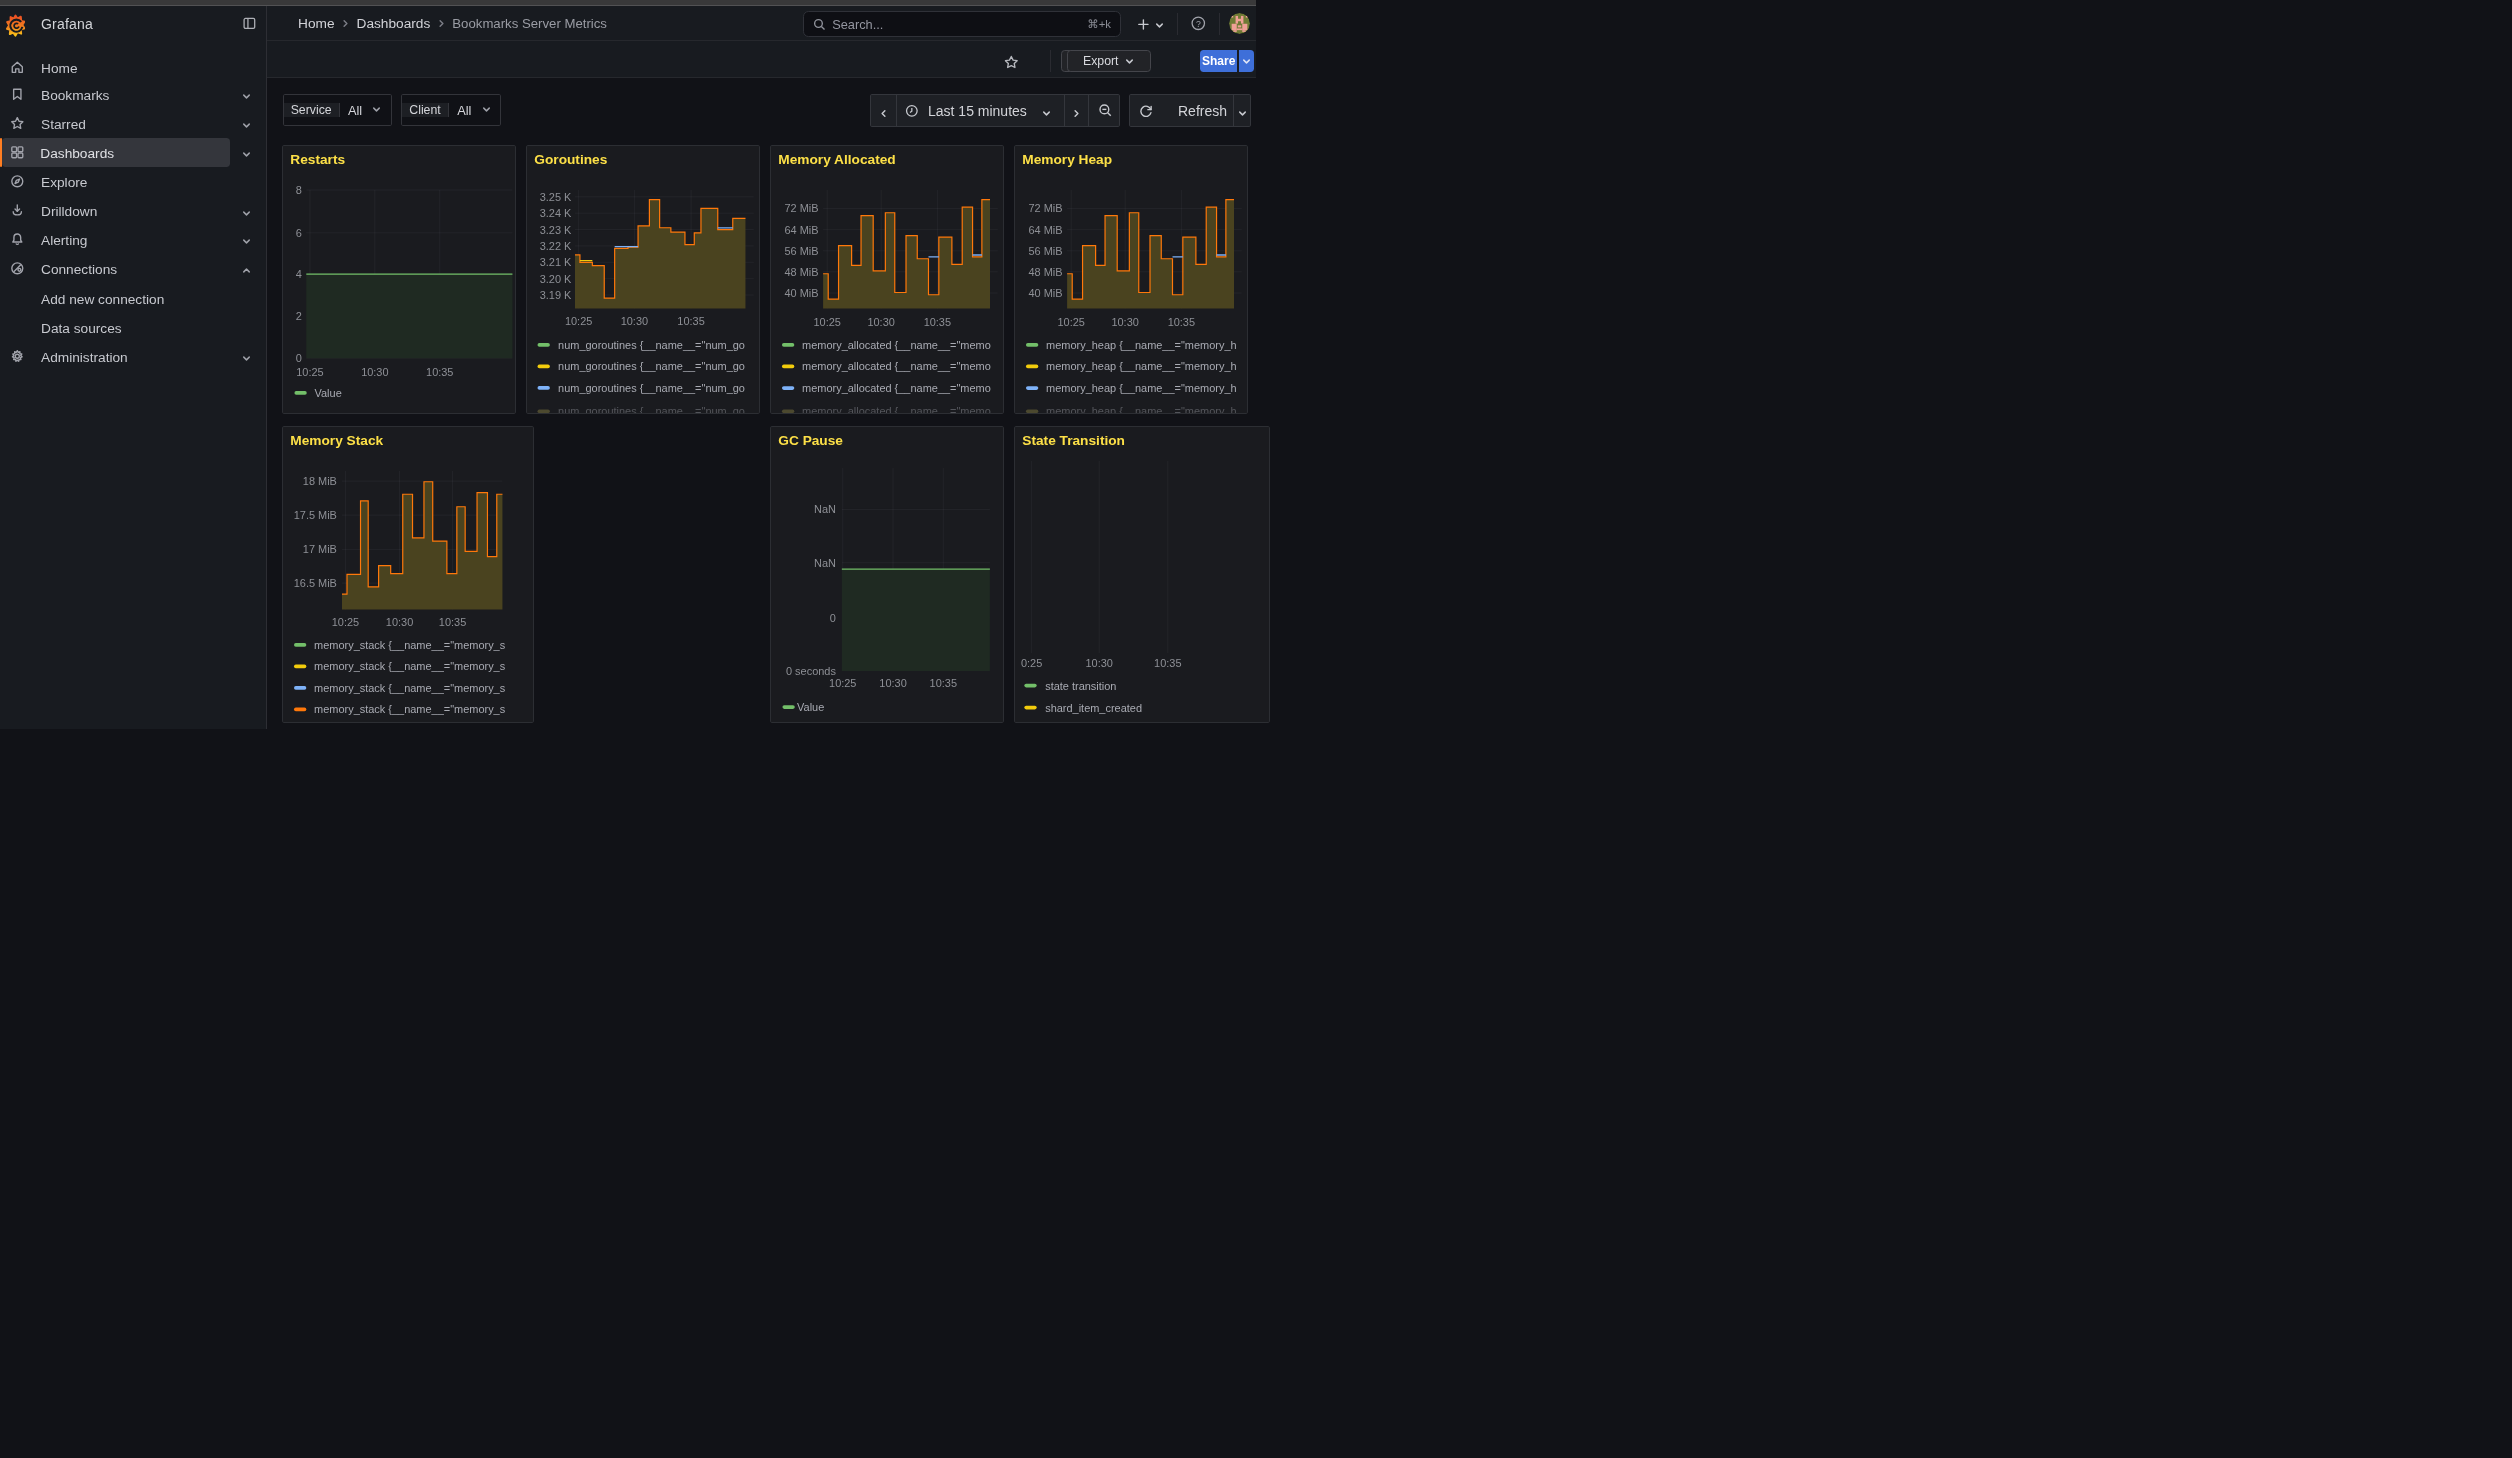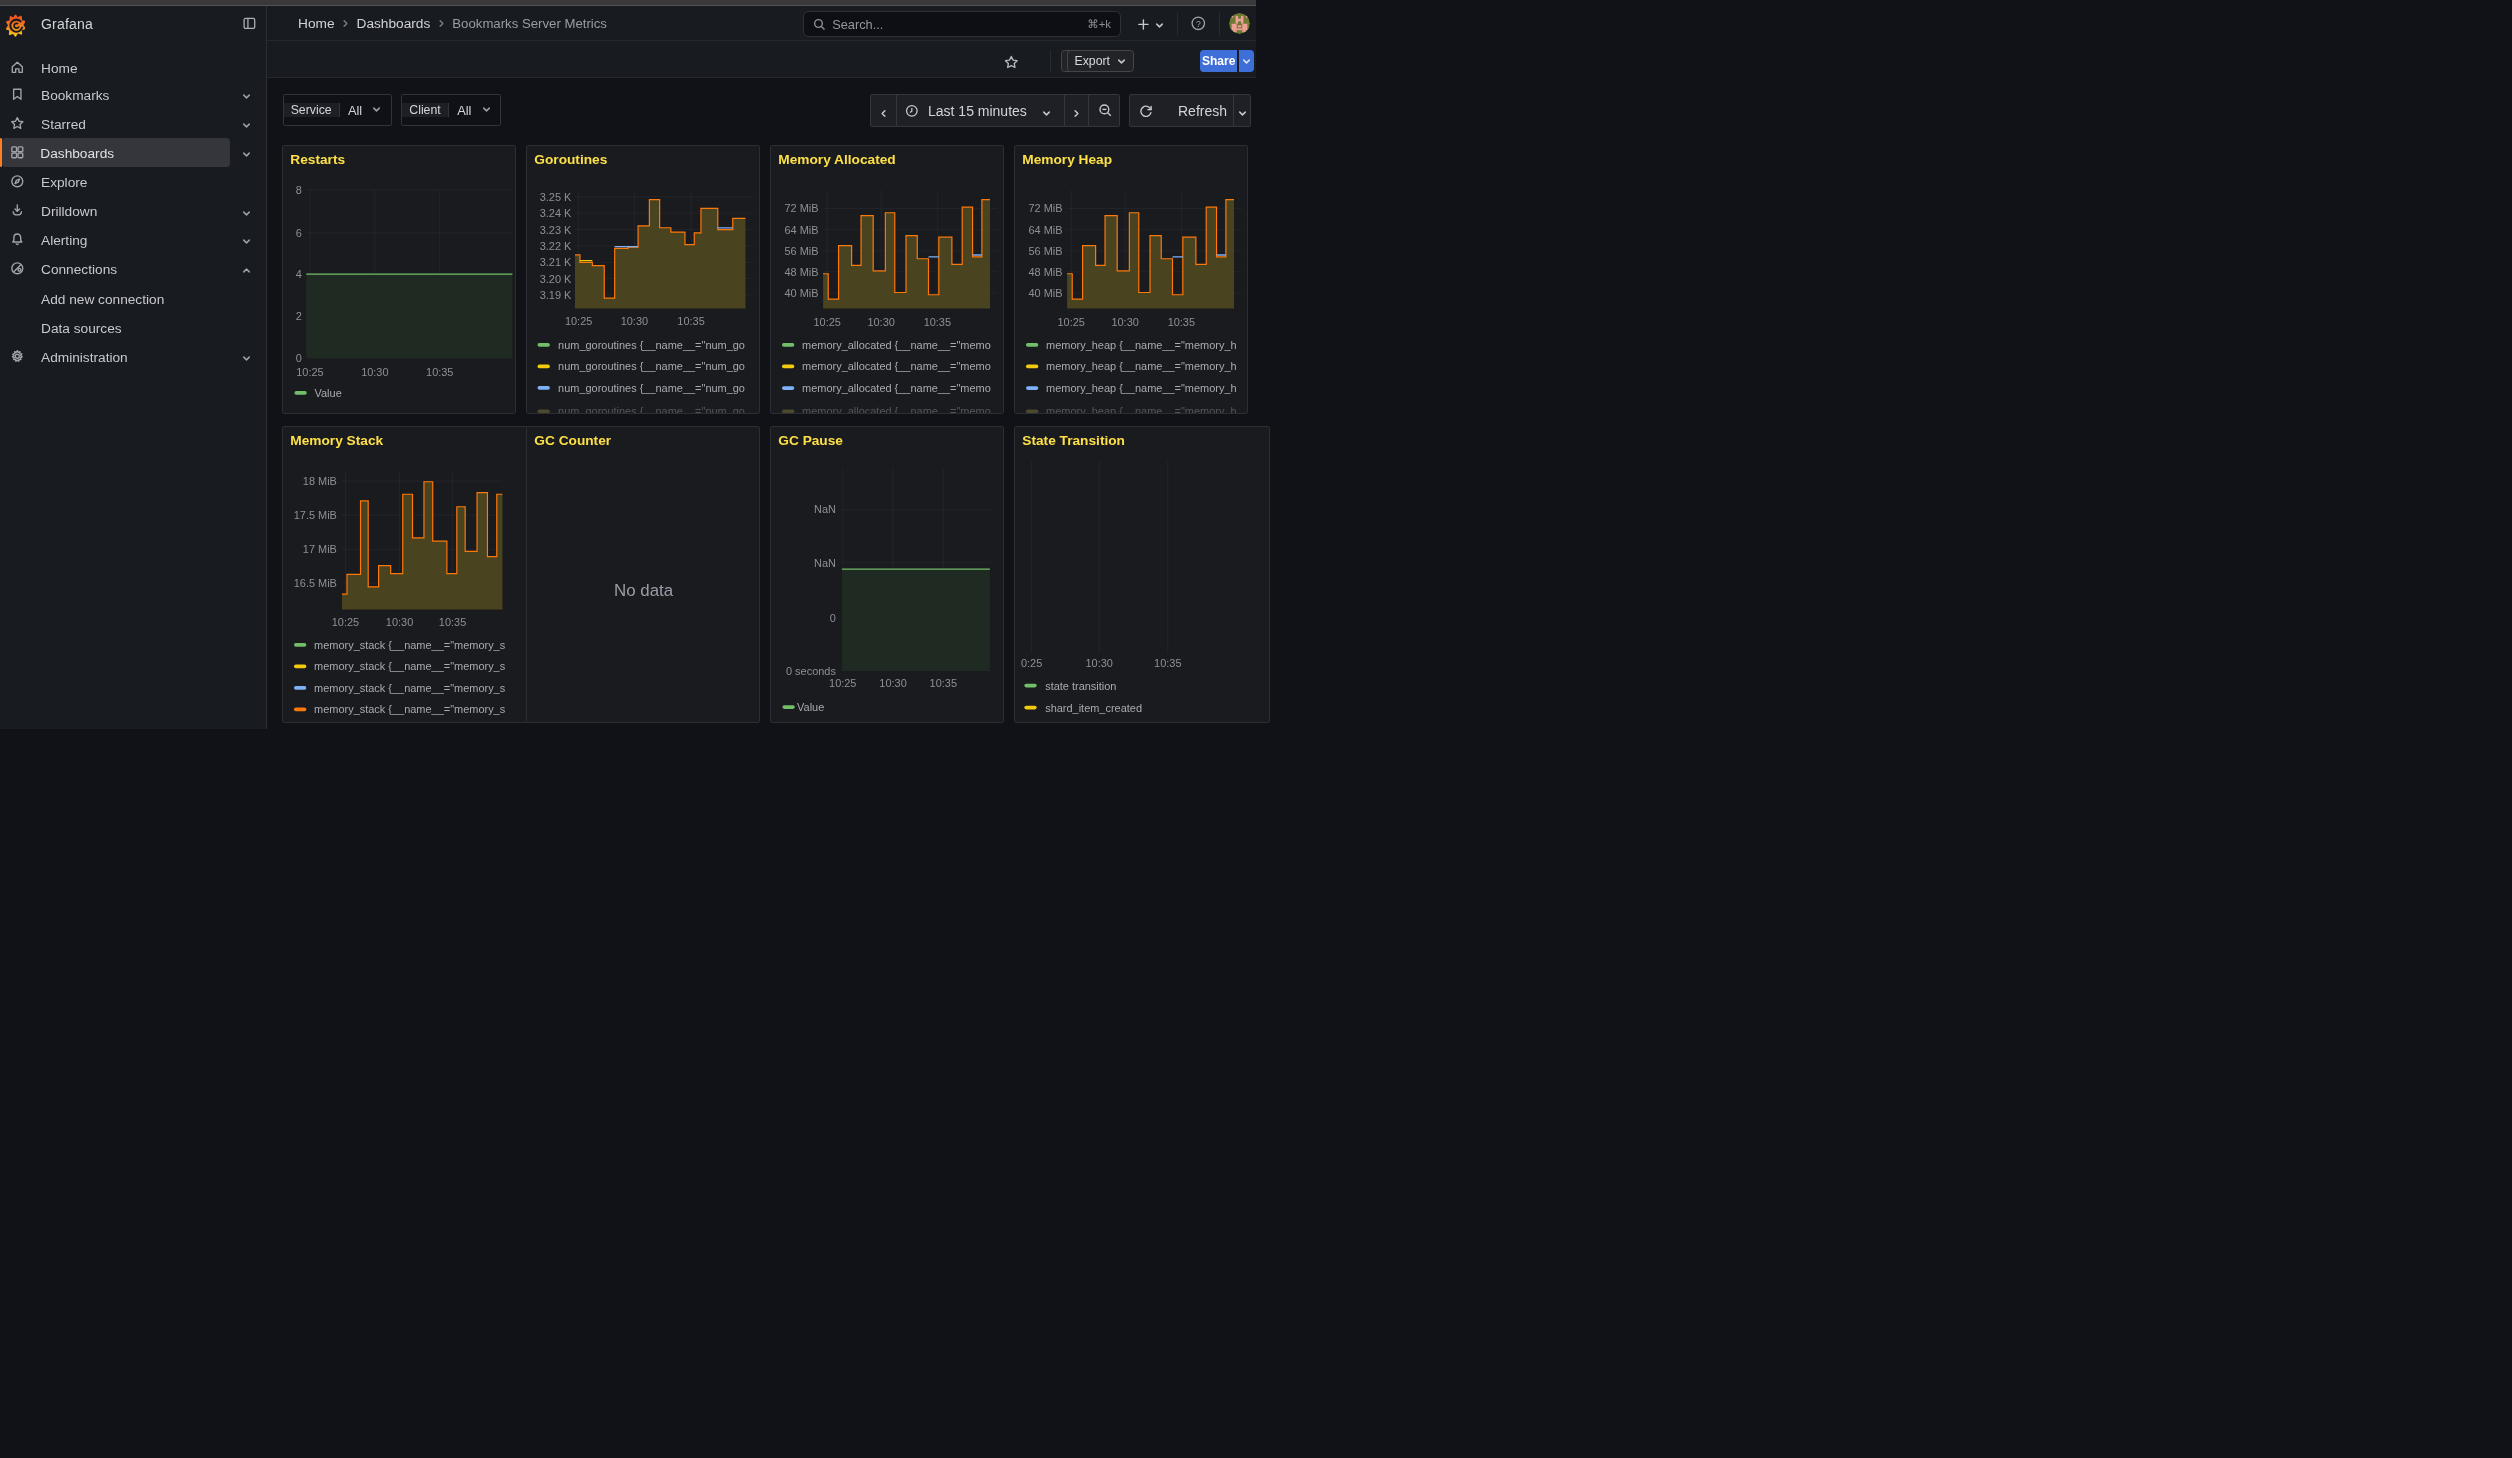--- a/index.html
+++ b/index.html
@@ -226,21 +226,21 @@
     </svg>
   </span>
 
 <div class="header2">
   <span style="position:absolute;left:737px;top:13.7px"><svg width="14.6" height="14.6" viewBox="0 0 16 16" style="">
         <path d="M8 1.6 L10 5.6 L14.4 6.2 L11.2 9.3 L12 13.7 L8 11.6 L4 13.7 L4.8 9.3 L1.6 6.2 L6 5.6 Z" fill="none" stroke="#b6b8be" stroke-width="1.5" stroke-linejoin="round"></path>
       </svg></span>
   <div class="vdiv" style="left:783px;top:9px;height:22px"></div>
   <div class="btn sec" style="left:794px;top:9.4px;width:35px;height:22px">Edit</div>
   <div class="vdiv" style="left:841px;top:9px;height:22px"></div>
-  <div class="btn sec" style="left:800px;top:9.4px;width:67px;height:22px;gap:5.5px">Export <svg width="11" height="11" viewBox="0 0 12 12" style="">
+  <div class="btn sec" style="left:800px;top:9.4px;width:84px;height:22px;gap:5.5px">Export <svg width="11" height="11" viewBox="0 0 12 12" style="">
         <path d="M3 4.5 L6 7.5 L9 4.5" fill="none" stroke="#c7c9cf" stroke-width="1.6" stroke-linecap="round" stroke-linejoin="round"></path>
       </svg></div>
 </div>
 <div class="share">
     <span class="lbl">Share</span>
     <span class="chv">
       <svg width="11" height="11" viewBox="0 0 12 12" style="">
         <path d="M3 4.5 L6 7.5 L9 4.5" fill="none" stroke="#dfe5f5" stroke-width="1.6" stroke-linecap="round" stroke-linejoin="round"></path>
       </svg>
     </span>
@@ -487,26 +487,20 @@
             <g opacity="1">
               <rect x="12" y="283.5" width="13.5" height="4" rx="2" fill="#7EB2F8"></rect>
               <text x="34" y="285.5" text-anchor="start" font-size="12" font-weight="400" fill="#a9abb3" dominant-baseline="central" font-family="Liberation Sans, sans-serif">memory_stack {__name__="memory_s</text>
             </g>
             <g opacity="1">
               <rect x="12" y="307" width="13.5" height="4" rx="2" fill="#FF780A"></rect>
               <text x="34" y="309" text-anchor="start" font-size="12" font-weight="400" fill="#a9abb3" dominant-baseline="central" font-family="Liberation Sans, sans-serif">memory_stack {__name__="memory_s</text>
             </g>
           </svg>
         </div>
-        <div class="panel" style="left:526px;top:426px;width:234px;height:297px">
-          <div class="ptitle">GC Counter</div>
-          <svg width="234" height="297" viewBox="0 0 256 325">
-            <text x="127.5" y="179.4" text-anchor="middle" font-size="18.5" font-weight="400" fill="#9a9da6" dominant-baseline="central" font-family="Liberation Sans, sans-serif">No data</text>
-          </svg>
-        </div>
         <div class="panel" style="left:770px;top:426px;width:234px;height:297px">
           <div class="ptitle">GC Pause</div>
           <svg width="234" height="297" viewBox="0 0 256 325">
             <line x1="77.5" y1="90.2" x2="239.5" y2="90.2" stroke="rgba(204,204,220,0.062)" stroke-width="1"></line>
             <line x1="77.5" y1="148.5" x2="239.5" y2="148.5" stroke="rgba(204,204,220,0.062)" stroke-width="1"></line>
             <line x1="77.5" y1="208.5" x2="239.5" y2="208.5" stroke="rgba(204,204,220,0.062)" stroke-width="1"></line>
             <line x1="78.5" y1="45" x2="78.5" y2="267" stroke="rgba(204,204,220,0.062)" stroke-width="1"></line>
             <line x1="133.5" y1="45" x2="133.5" y2="267" stroke="rgba(204,204,220,0.062)" stroke-width="1"></line>
             <line x1="188.5" y1="45" x2="188.5" y2="267" stroke="rgba(204,204,220,0.062)" stroke-width="1"></line>
             <rect x="77.5" y="155.5" width="162" height="111.5" fill="#1f2a22"></rect>

